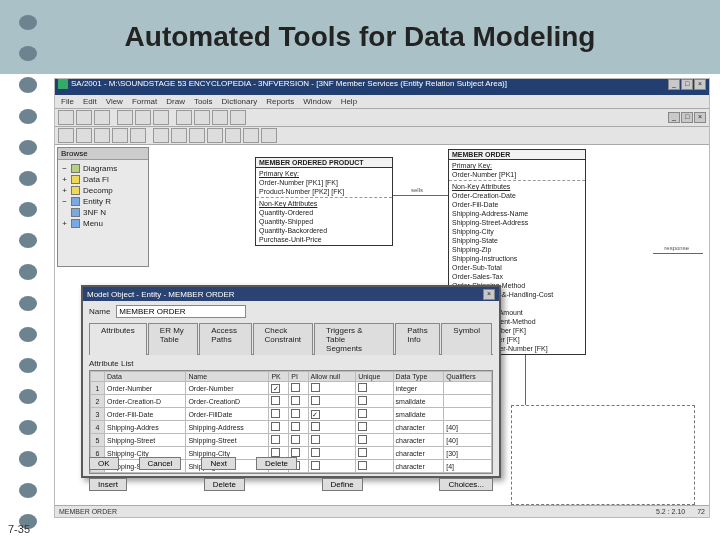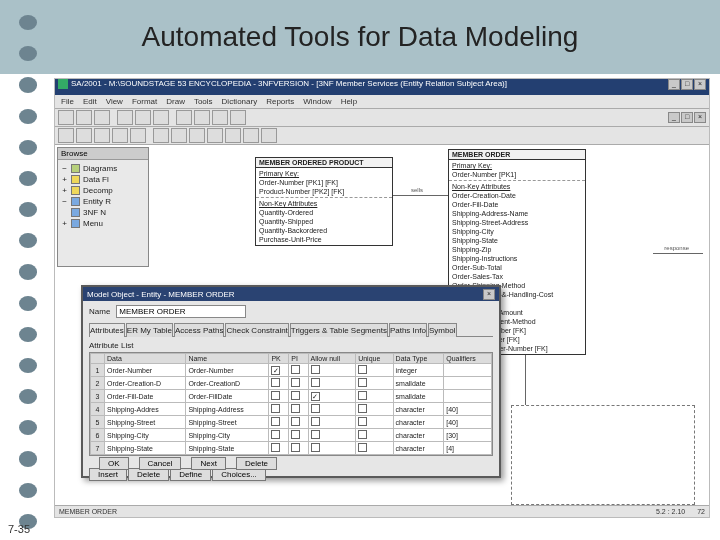--- a/index.html
+++ b/index.html
@@ -1,21 +1,21 @@
 <!DOCTYPE html>
 <html><head>
 <meta charset="utf-8">
 <style>
   *{box-sizing:border-box;margin:0;padding:0;font-family:Arial,Helvetica,sans-serif}
   body{width:720px;height:540px;background:#fff;overflow:hidden;position:relative}
   .slide{width:720px;height:540px;background:#fff;position:relative}
   .bullets{position:absolute;left:8px;top:8px;width:40px;height:524px;display:flex;flex-direction:column;justify-content:flex-start;gap:10px;padding-top:4px}
   .bullets .dot{width:18px;height:18px;border-radius:50%;background:#6d8490;margin:3px auto}
   .titlebar{position:absolute;left:0;top:0;right:0;height:74px;background:#aac1c8;display:flex;justify-content:center;align-items:center;text-align:center}
-  .titlebar h1{font-size:28px;color:#232323;font-weight:400;line-height:1.15}
+  .titlebar h1{font-size:28px;color:#232323;font-weight:700;line-height:1.15}
   .canvas{position:absolute;left:54px;top:78px;right:10px;bottom:22px;border:1px solid #bbb;background:#ececec}
   .pagenum{position:absolute;left:8px;bottom:5px;font-size:11px;color:#333}
 
   
   .appwin{position:absolute;inset:0;background:#e9e9e9}
   .appcap{height:16px;background:linear-gradient(#233f71,#233f71);display:flex;align-items:flex-start;padding:0 3px;color:#fff;font-size:8px;gap:3px}
   .appcap .ico{width:10px;height:10px;background:#3a6;display:inline-block}
   .appcap .spacer{flex:1}
   .winbtns{display:flex;gap:1px}
   .winbtn{width:12px;height:11px;background:#c9c9c9;border:1px solid #888;font-size:7px;line-height:8px;text-align:center;color:#222}
@@ -50,31 +50,31 @@
   .dash-box{position:absolute;border:1px dashed #777}
 
   
   .dialog{position:absolute;left:26px;top:140px;width:420px;height:193px;background:#e6e6e6;border:2px solid #5a5a5a;box-shadow:3px 3px 6px rgba(0,0,0,.4)}
   .dlgcap{height:14px;background:linear-gradient(#2a4372,#2a4372);color:#fff;font-size:8px;display:flex;align-items:center;padding:0 4px}
   .dlgcap .spacer{flex:1}
   .dlgbody{padding:4px 6px;font-size:8px;color:#222}
   .namefield{display:flex;align-items:center;gap:6px;margin-bottom:4px}
   .namefield input{flex:0 0 130px;height:13px;font-size:8px;border:1px solid #888;background:#fff;padding:0 2px}
   .tabs{display:flex;border-bottom:1px solid #888;margin-bottom:4px}
-  .tab{font-size:8px;padding:2px 0;border:1px solid #888;border-bottom:none;background:#ddd;margin-right:1px;position:relative;top:1px}
+  .tab{font-size:8px;padding:2px 11px;border:1px solid #888;border-bottom:none;background:#ddd;margin-right:1px;position:relative;top:1px}
   .tab.active{background:#e6e6e6}
   .grid{border:1px solid #888;background:#fff}
   .grid table{border-collapse:collapse;width:100%;font-size:7px}
   .grid th,.grid td{border:1px solid #bbb;padding:1px 2px;text-align:left;white-space:nowrap}
   .grid th{background:#dcdcdc;font-weight:normal}
   .grid td.num{background:#dcdcdc;text-align:center;width:14px}
   .chk{display:inline-block;width:9px;height:9px;border:1px solid #666;background:#fff;text-align:center;line-height:7px;font-size:7px}
-  .btnbar{display:flex;gap:1px;margin-top:12px;justify-content:flex-start}
+  .btnbar{display:flex;gap:11px;margin-top:4px;justify-content:space-between}
   .btnbar button,.ok-row button{font-size:8px;padding:1px 8px;background:#ddd;border:1px solid #777}
-  .ok-row{position:absolute;left:16px;bottom:6px;display:flex;gap:10px}
+  .ok-row{position:absolute;left:6px;bottom:6px;display:flex;gap:20px}
 </style>
 </head>
 <body>
 
 <div class="slide">
   <div class="titlebar">
     <h1>Automated Tools for Data Modeling</h1>
   </div>
 
   <div class="bullets">

